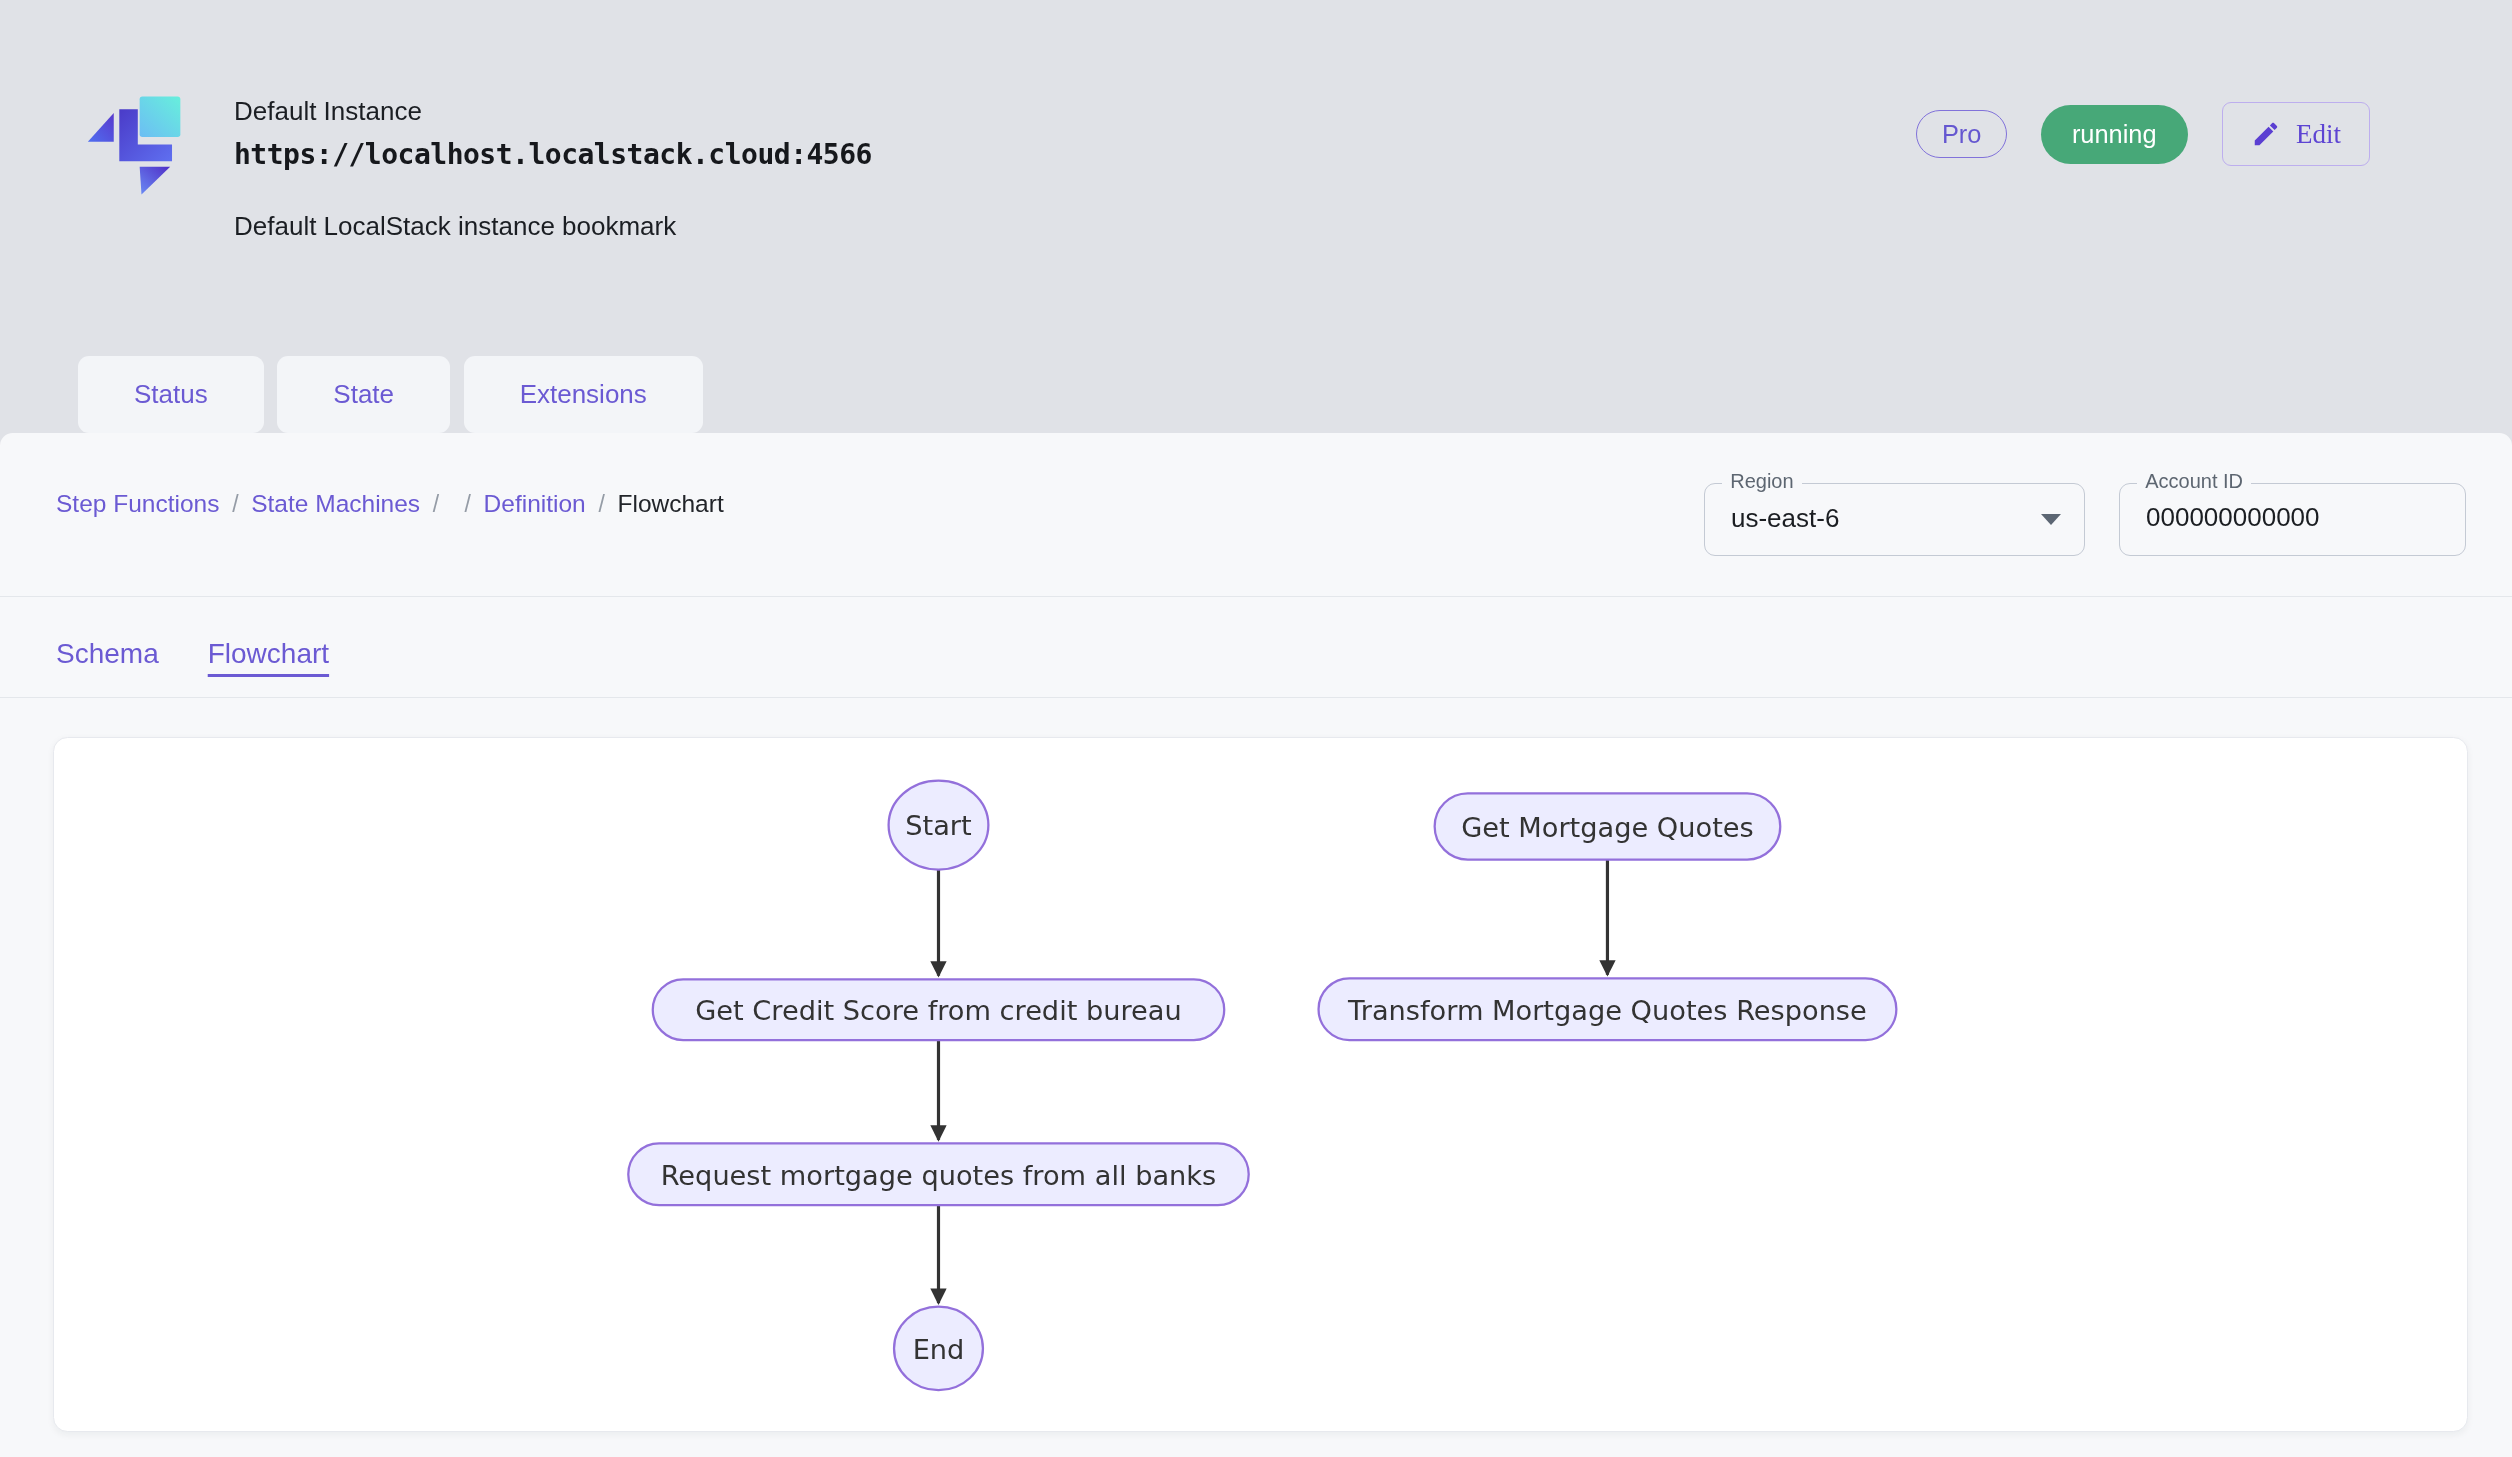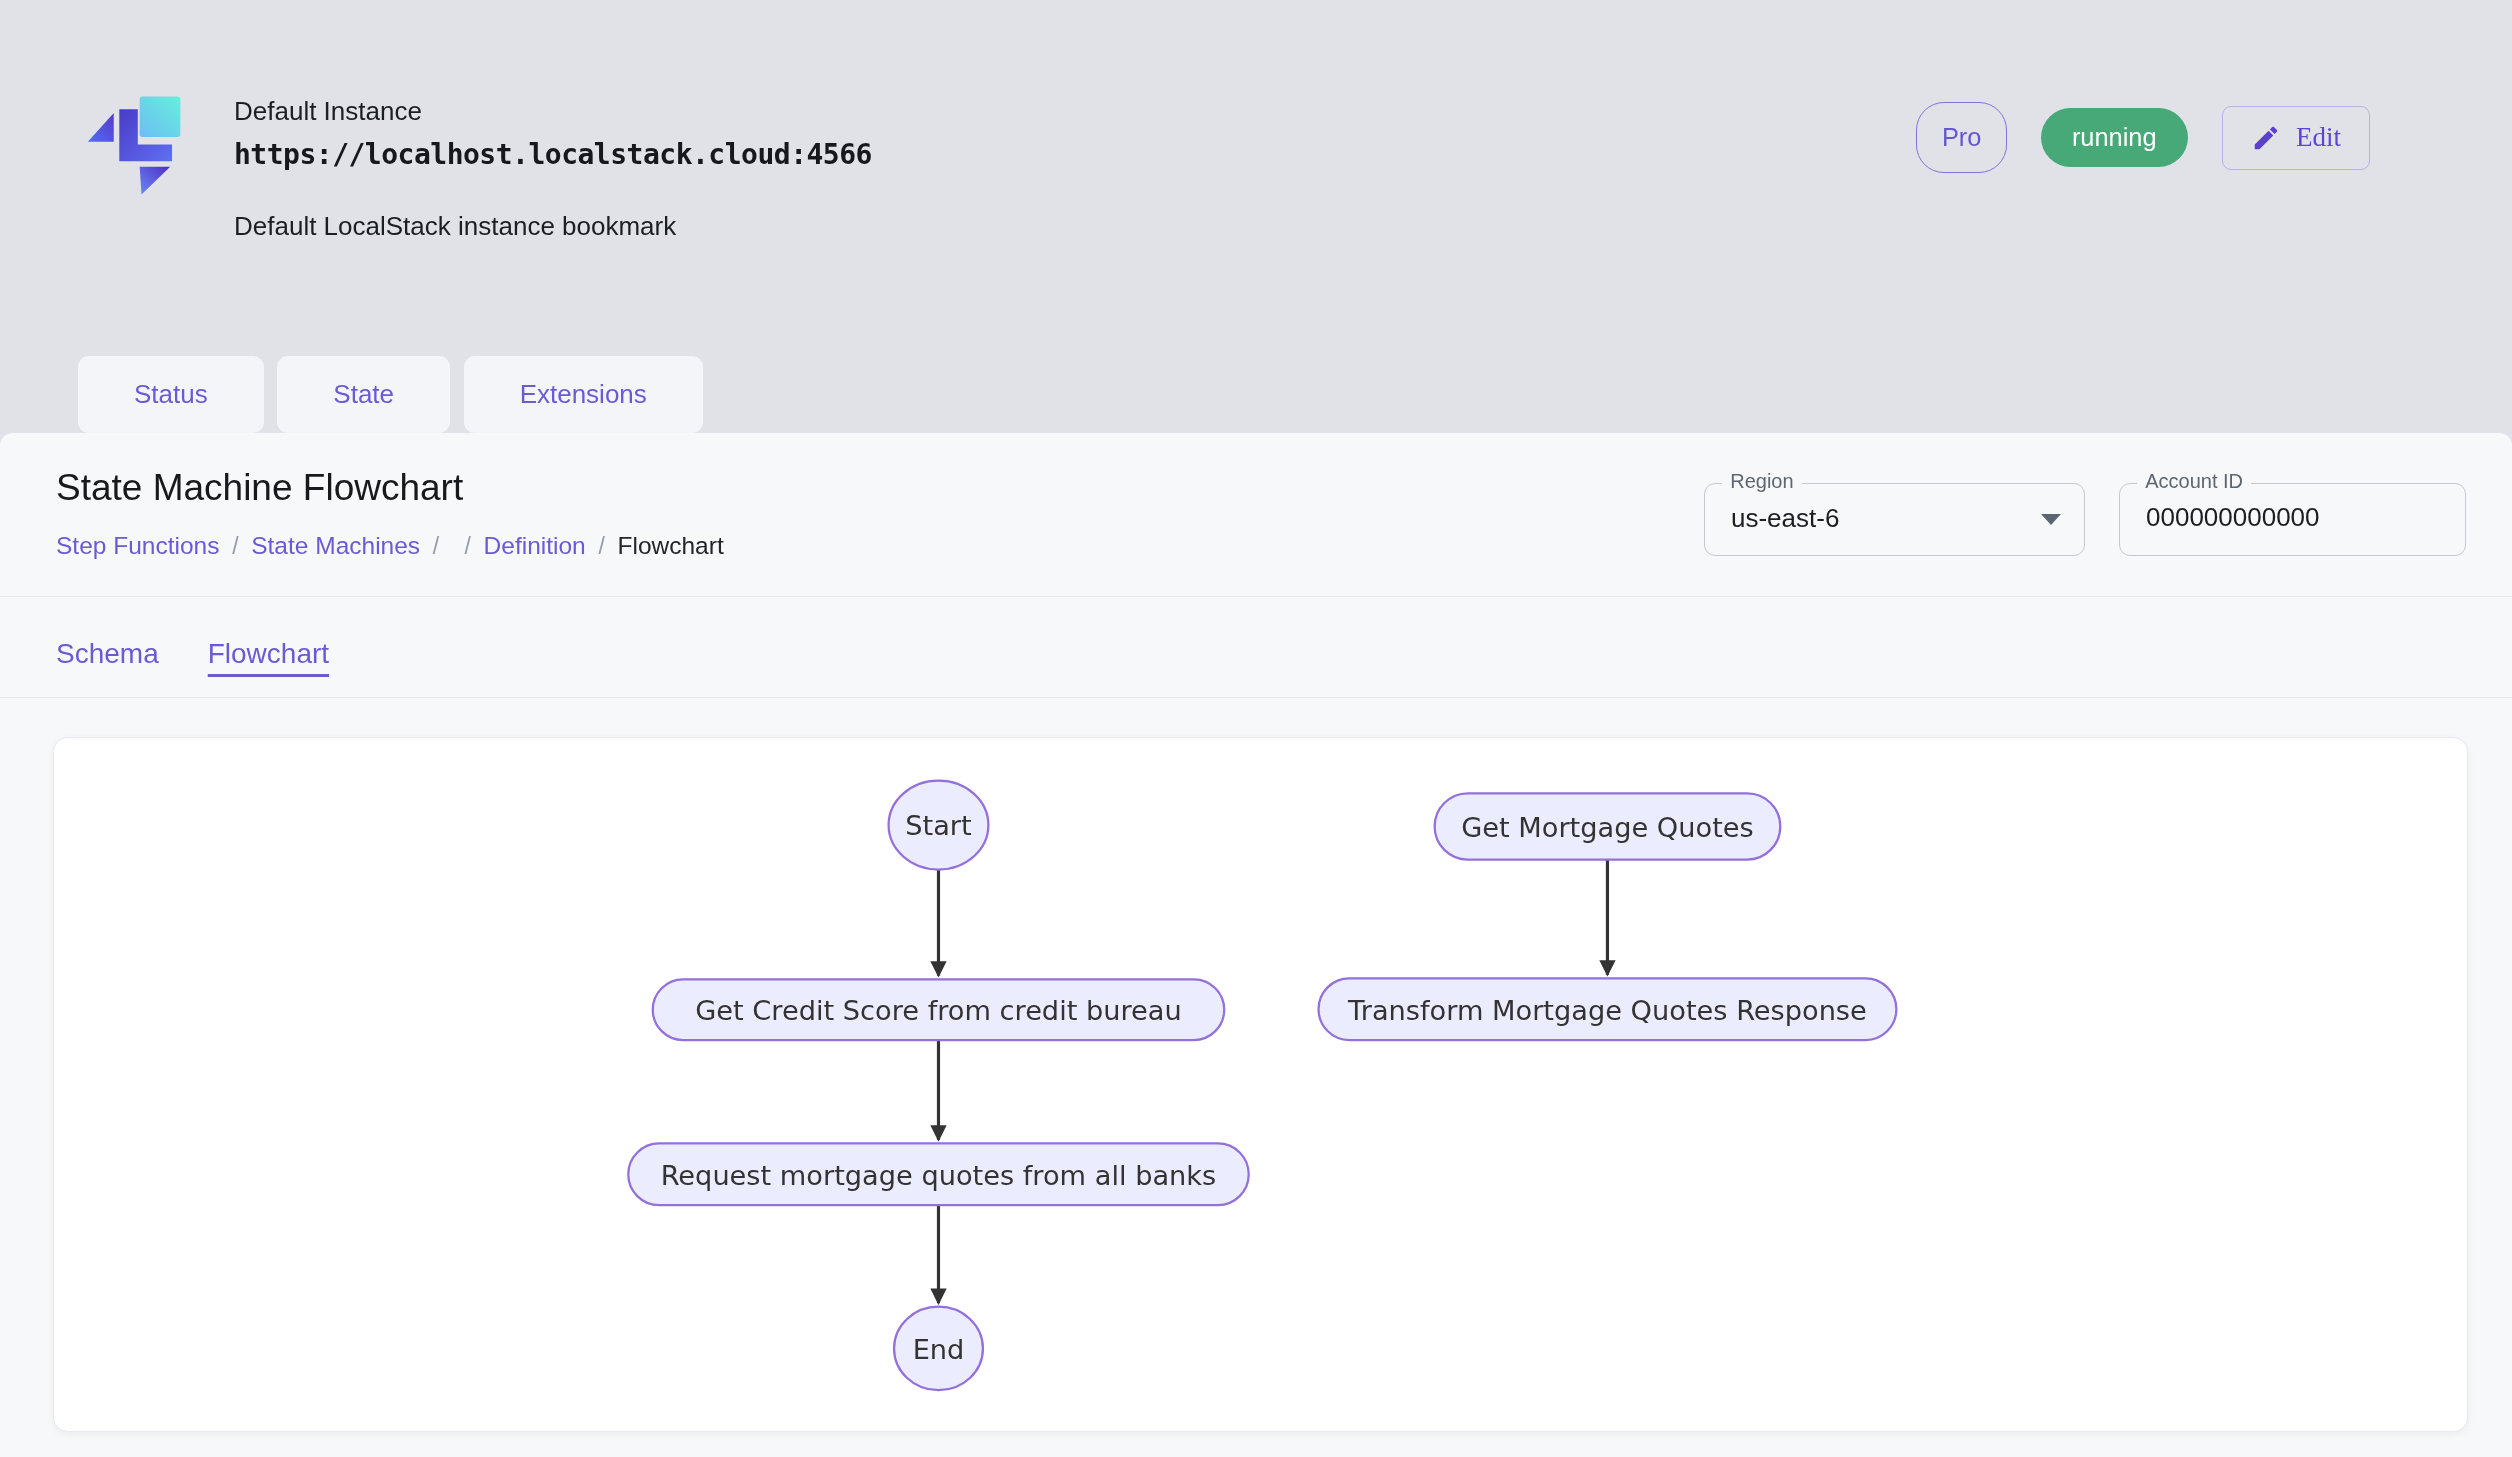--- a/index.html
+++ b/index.html
@@ -15,21 +15,21 @@
   
   .instance-header { position:absolute; top:0; left:0; width:100%; height:356px; }
   .logo { position:absolute; left:86px; top:89px; width:111px; height:111px; }
   .instance-info { position:absolute; left:234px; top:96px; }
   .instance-name { font-size:26px; color:#1b1e23; }
   .instance-url  { font-family:"DejaVu Sans Mono", monospace; font-weight:bold; font-size:28px; color:#16181c; margin-top:11px; letter-spacing:-0.5px; }
   .instance-desc { font-size:26px; color:#1b1e23; margin-top:40px; }
 
   .header-actions { position:absolute; top:102px; right:142px; display:flex; align-items:center; gap:34px; }
   .chip-pro {
-    height:71px; padding:0 24.5px; display:flex; align-items:center;
+    height:48px; padding:0 24.5px; display:flex; align-items:center;
     border:1.8px solid #8172da; border-radius:28px; color:#6557d0; font-size:25.4px; background:transparent;
   }
   .chip-running {
     height:59px; padding:0 31px; display:flex; align-items:center;
     background:#47a878; border-radius:30px; color:#ffffff; font-size:25.4px;
   }
   .btn-edit {
     height:64px; padding:0 28px; display:flex; align-items:center; gap:15.4px;
     border:1.8px solid #bdaeee; border-radius:9px; color:#5d44d3; font-size:27px;
     background:transparent; cursor:pointer; font-family:Liberation Serif, serif;
@@ -145,21 +145,20 @@
 
 <nav class="tabs-row">
     <div class="tab">Status</div>
     <div class="tab">State</div>
     <div class="tab">Extensions</div>
   </nav>
 
 <main class="content-panel">
 
   <div class="page-head">
-    <h1 class="page-title">State Machine Flowchart</h1>
     <div class="breadcrumb">
         <span class="crumb">Step Functions</span>
         <span class="crumb-sep">/</span>
         <span class="crumb">State Machines</span>
         <span class="crumb-sep">/</span>
         <span class="crumb-sep">/</span>
         <span class="crumb">Definition</span>
         <span class="crumb-sep">/</span>
         <span class="crumb current">Flowchart</span>
       </div>

